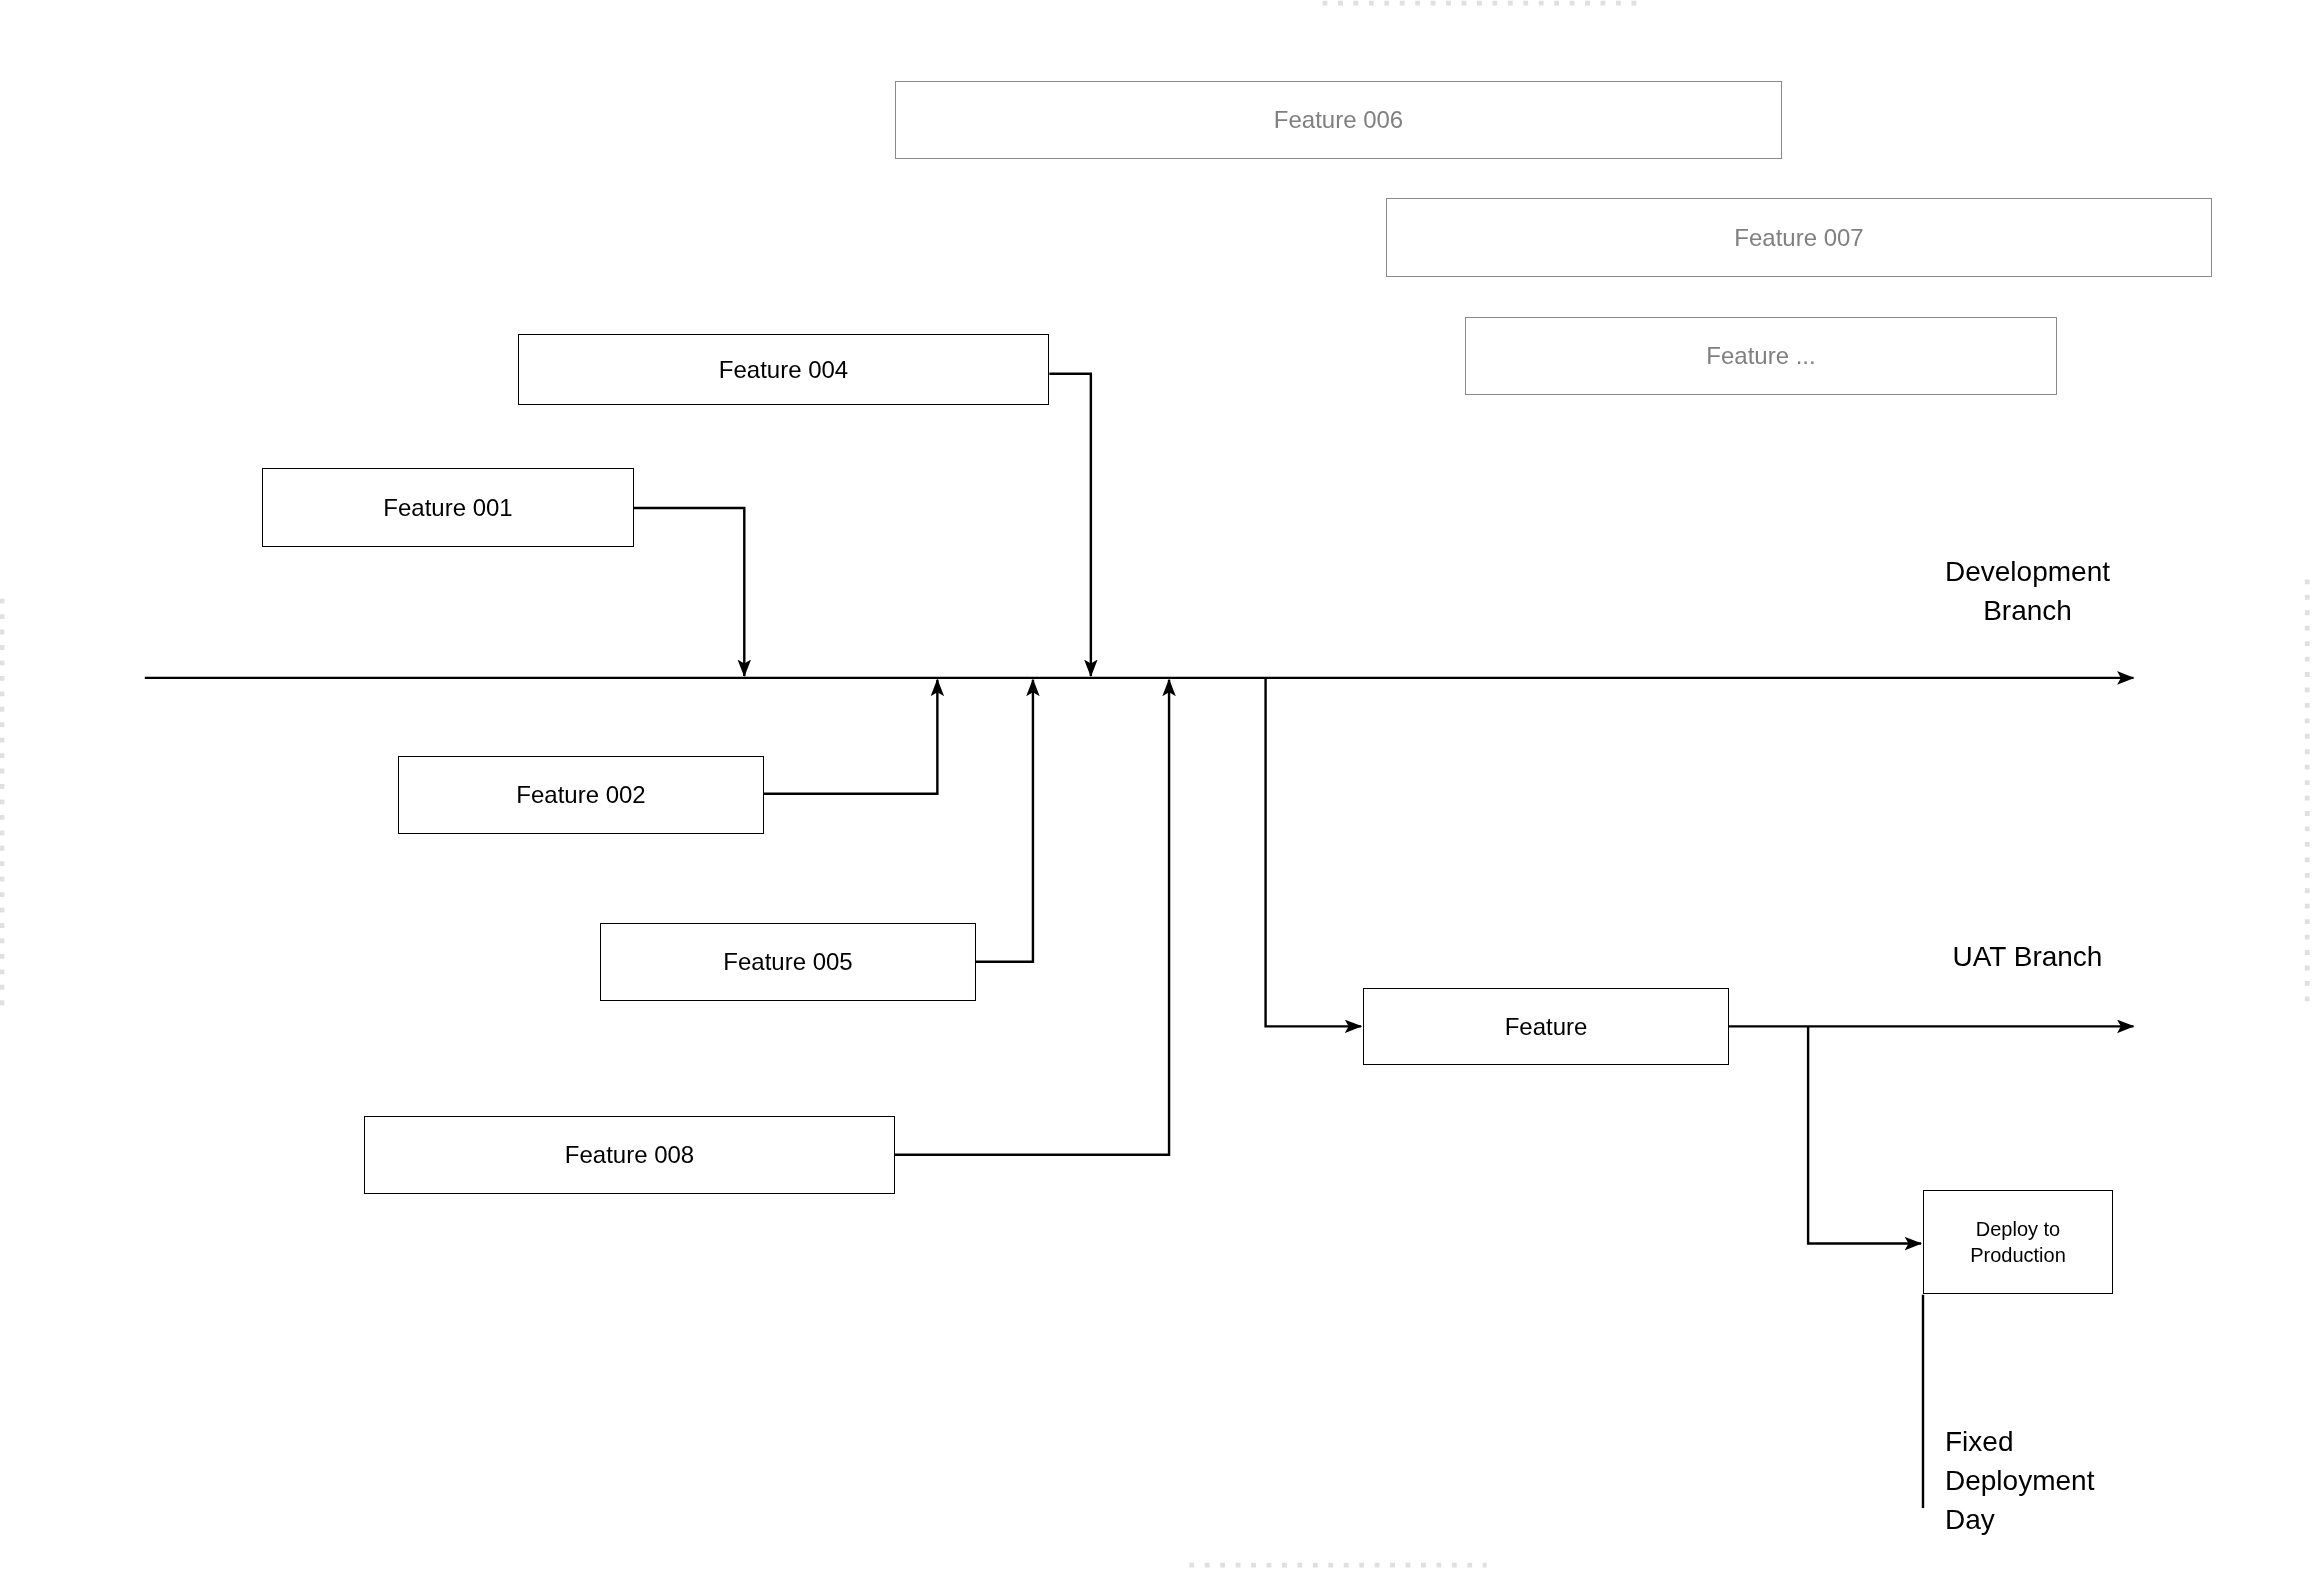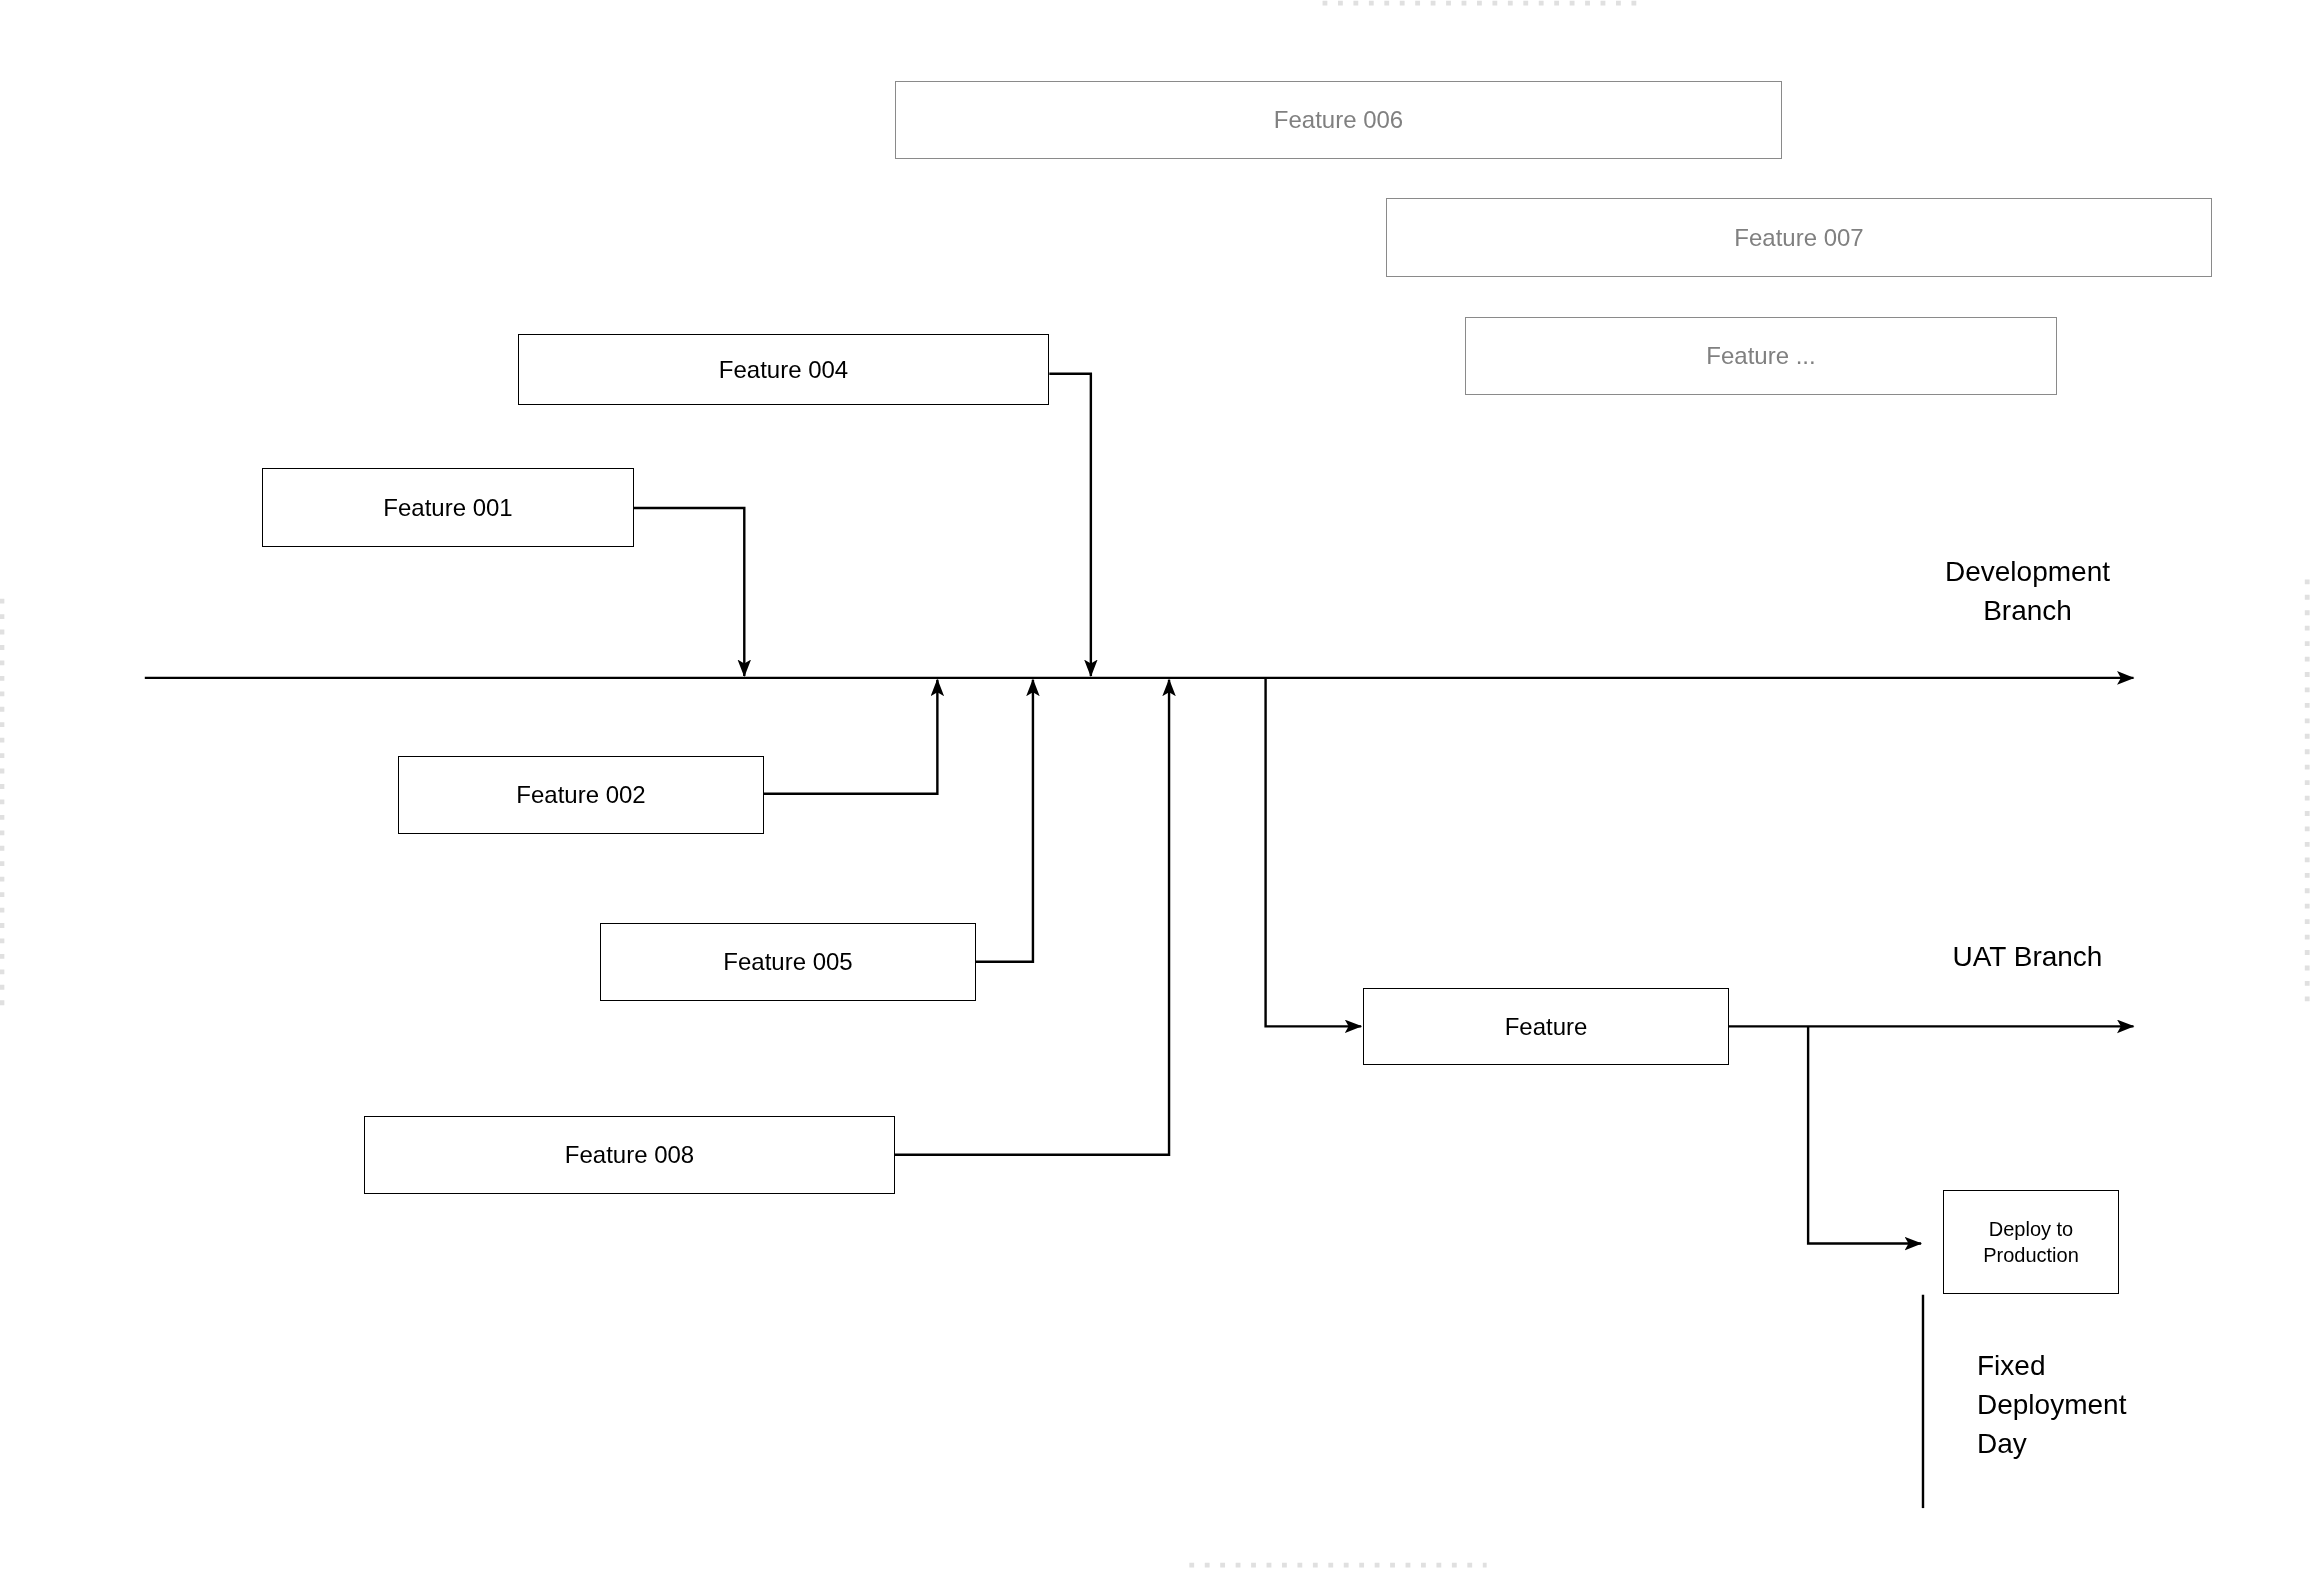--- a/index.html
+++ b/index.html
@@ -98,24 +98,24 @@
     </div>
     <div class="node" style="left: 600px; top: 923px; width: 376px; height: 78px;">
       <span class="node-label">Feature 005</span>
     </div>
     <div class="node" style="left: 364px; top: 1116px; width: 531px; height: 78px;">
       <span class="node-label">Feature 008</span>
     </div>
     <div class="node" style="left: 1363px; top: 988px; width: 366px; height: 77px;">
       <span class="node-label">Feature</span>
     </div>
-    <div class="node small" style="left: 1923px; top: 1190px; width: 176px; height: 104px; margin-left: 20px;">
+    <div class="node small" style="left: 1923px; top: 1190px; width: 190px; height: 104px;">
       <span class="node-label">Deploy to
 Production</span>
     </div>
     <div class="branch-label center" style="left: 1902px; top: 552px; width: 251px;">Development
 Branch</div>
     <div class="branch-label center" style="left: 1902px; top: 937px; width: 251px;">UAT Branch</div>
-    <div class="branch-label left" style="left: 1945px; top: 1346px; width: 251px; margin-left: 32px;">Fixed
+    <div class="branch-label left" style="left: 1945px; top: 1422px; width: 251px;">Fixed
 Deployment
 Day</div>
   </div>
 
 
 </body></html>

